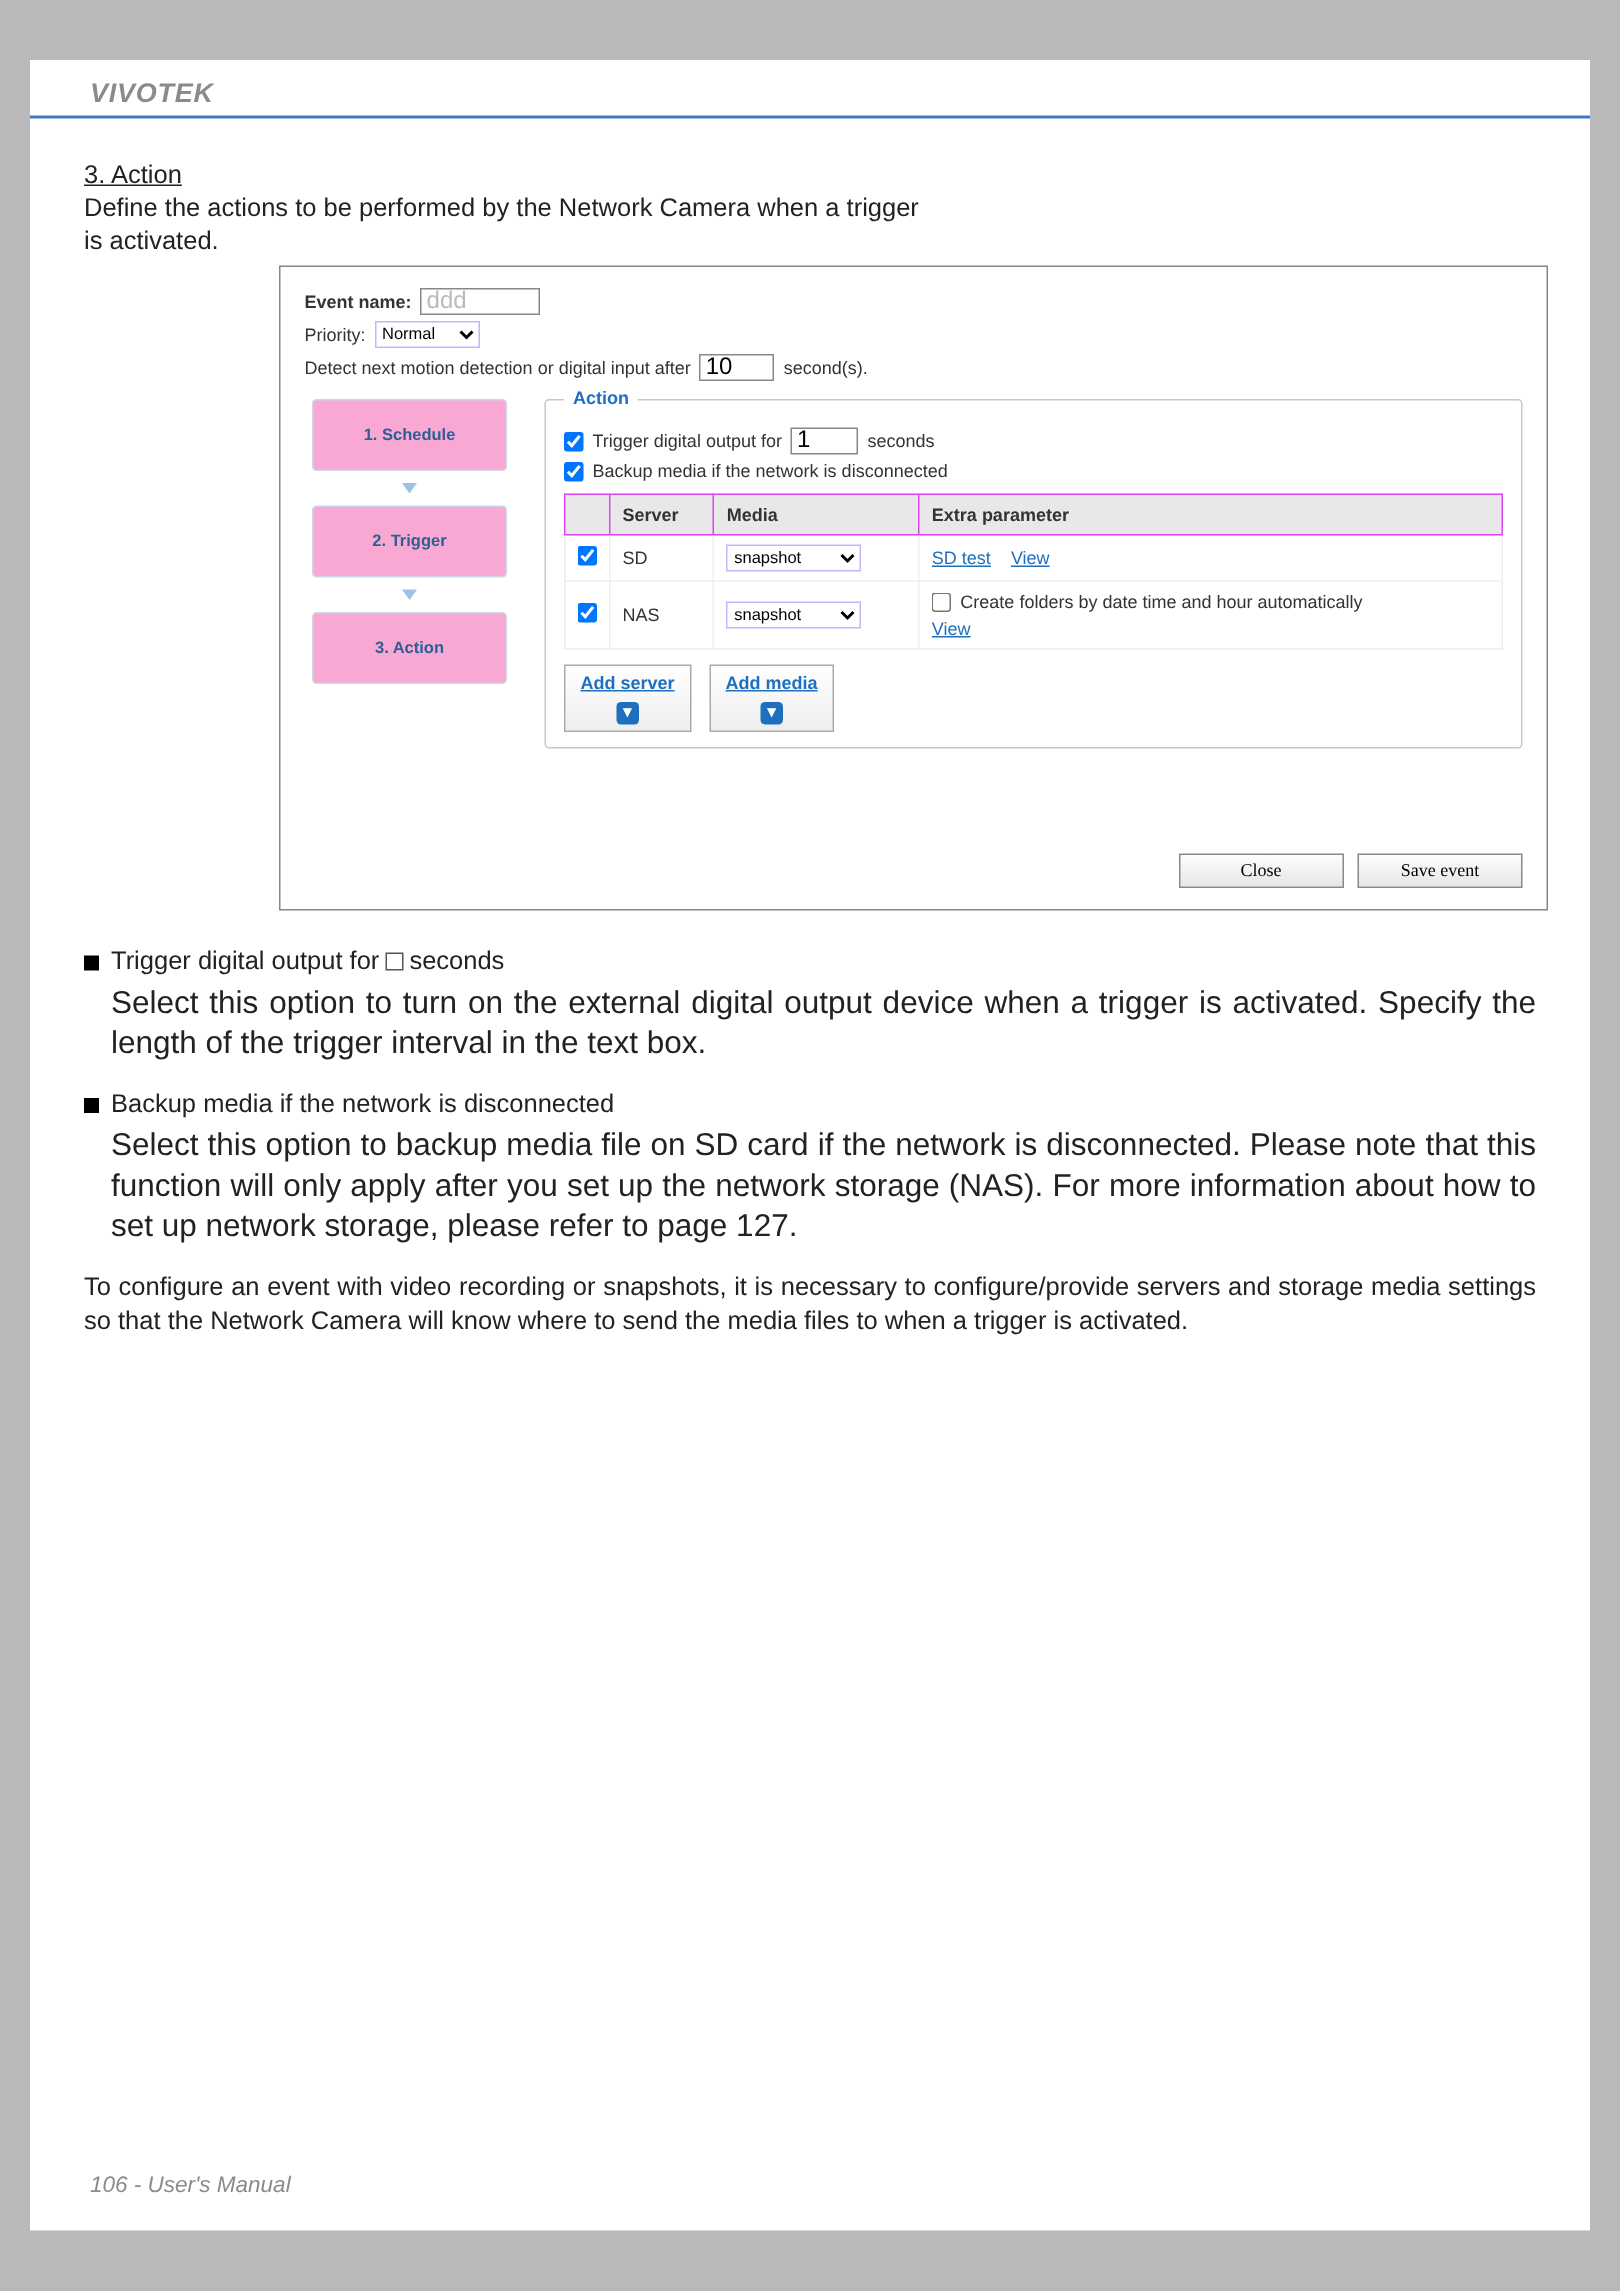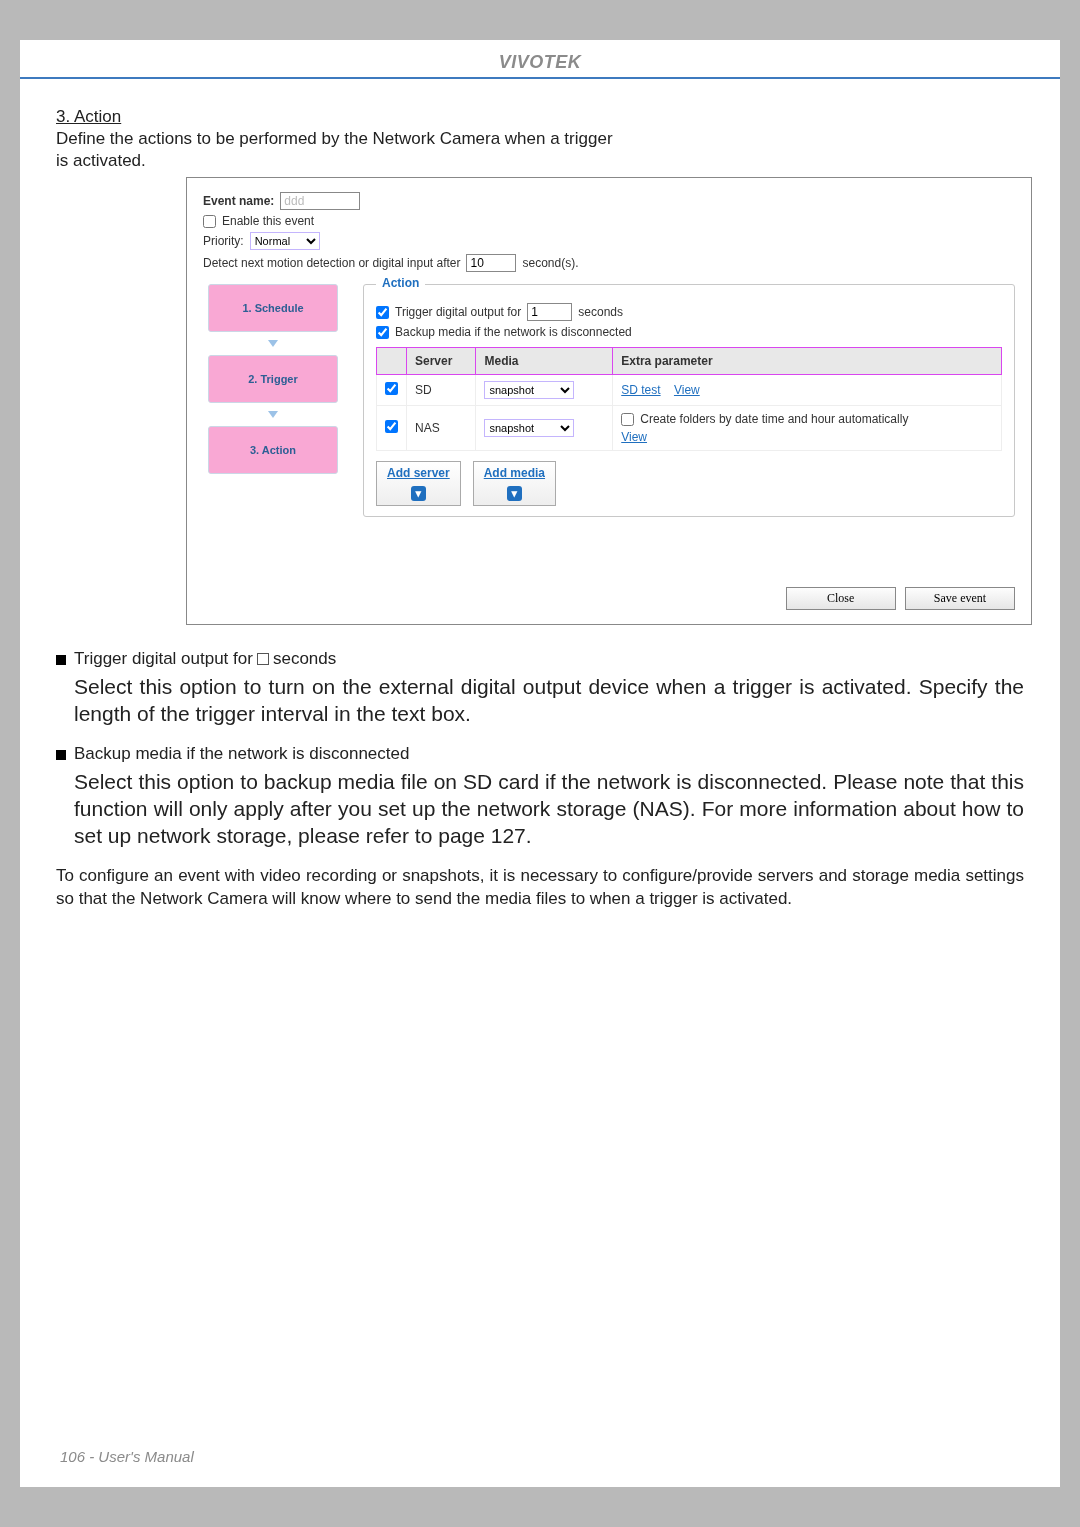--- a/index.html
+++ b/index.html
@@ -21,21 +21,20 @@
     overflow: hidden;
   }
   .brand-bar {
     padding: 12px 40px 4px;
     border-bottom: 2px solid #3d7abf;
     color: #8b8b8b;
     font-style: italic;
     font-weight: bold;
     font-size: 18px;
     letter-spacing: 0.5px;
-    text-align: center;
   }
   .content {
     padding: 28px 36px 0 36px;
     font-size: 17px;
     color: #222;
   }
   .sec-title {
     text-decoration: underline;
     margin-bottom: 2px;
   }
@@ -51,21 +50,21 @@
     font-size: 12px;
     color: #333;
   }
   .row { display: flex; align-items: center; gap: 6px; margin: 4px 0; }
   .row .lbl { font-size: 12px; }
   .row.bold .lbl { font-weight: bold; }
   input.tiny {
     border: 1px solid #888;
     height: 18px;
     padding: 0 3px;
-    font-size: 12px;
+    font-size: 16px;
   }
   input.faint { color: #bbb; }
   select.tiny {
     border: 1px solid #c4b5fd;
     height: 18px;
     font-size: 11px;
     background: #fff;
   }
   .chk { width: 13px; height: 13px; }
 
@@ -180,24 +179,20 @@
     <div class="sec-title">3. Action</div>
     <div class="intro-line">Define the actions to be performed by the Network Camera when a trigger</div>
     <div style="display:flex; align-items:flex-start;">
       <div style="width:124px; padding-top:2px;">is activated.</div>
     </div>
 
     <div class="panel-wrap">
       <div class="row bold">
         <span class="lbl">Event name:</span>
         <input class="tiny faint" style="width: 80px;" value="ddd">
-      </div>
-      <div class="row">
-        <input type="checkbox" class="chk" style="">
-        <span class="lbl">Enable this event</span>
       </div>
       <div class="row">
         <span class="lbl">Priority:</span>
         <select class="tiny" style="width:70px">
           <option>Normal</option>
         </select>
       </div>
       <div class="row">
         <span class="lbl">Detect next motion detection or digital input after</span>
         <input class="tiny" style="width: 50px;" value="10">

